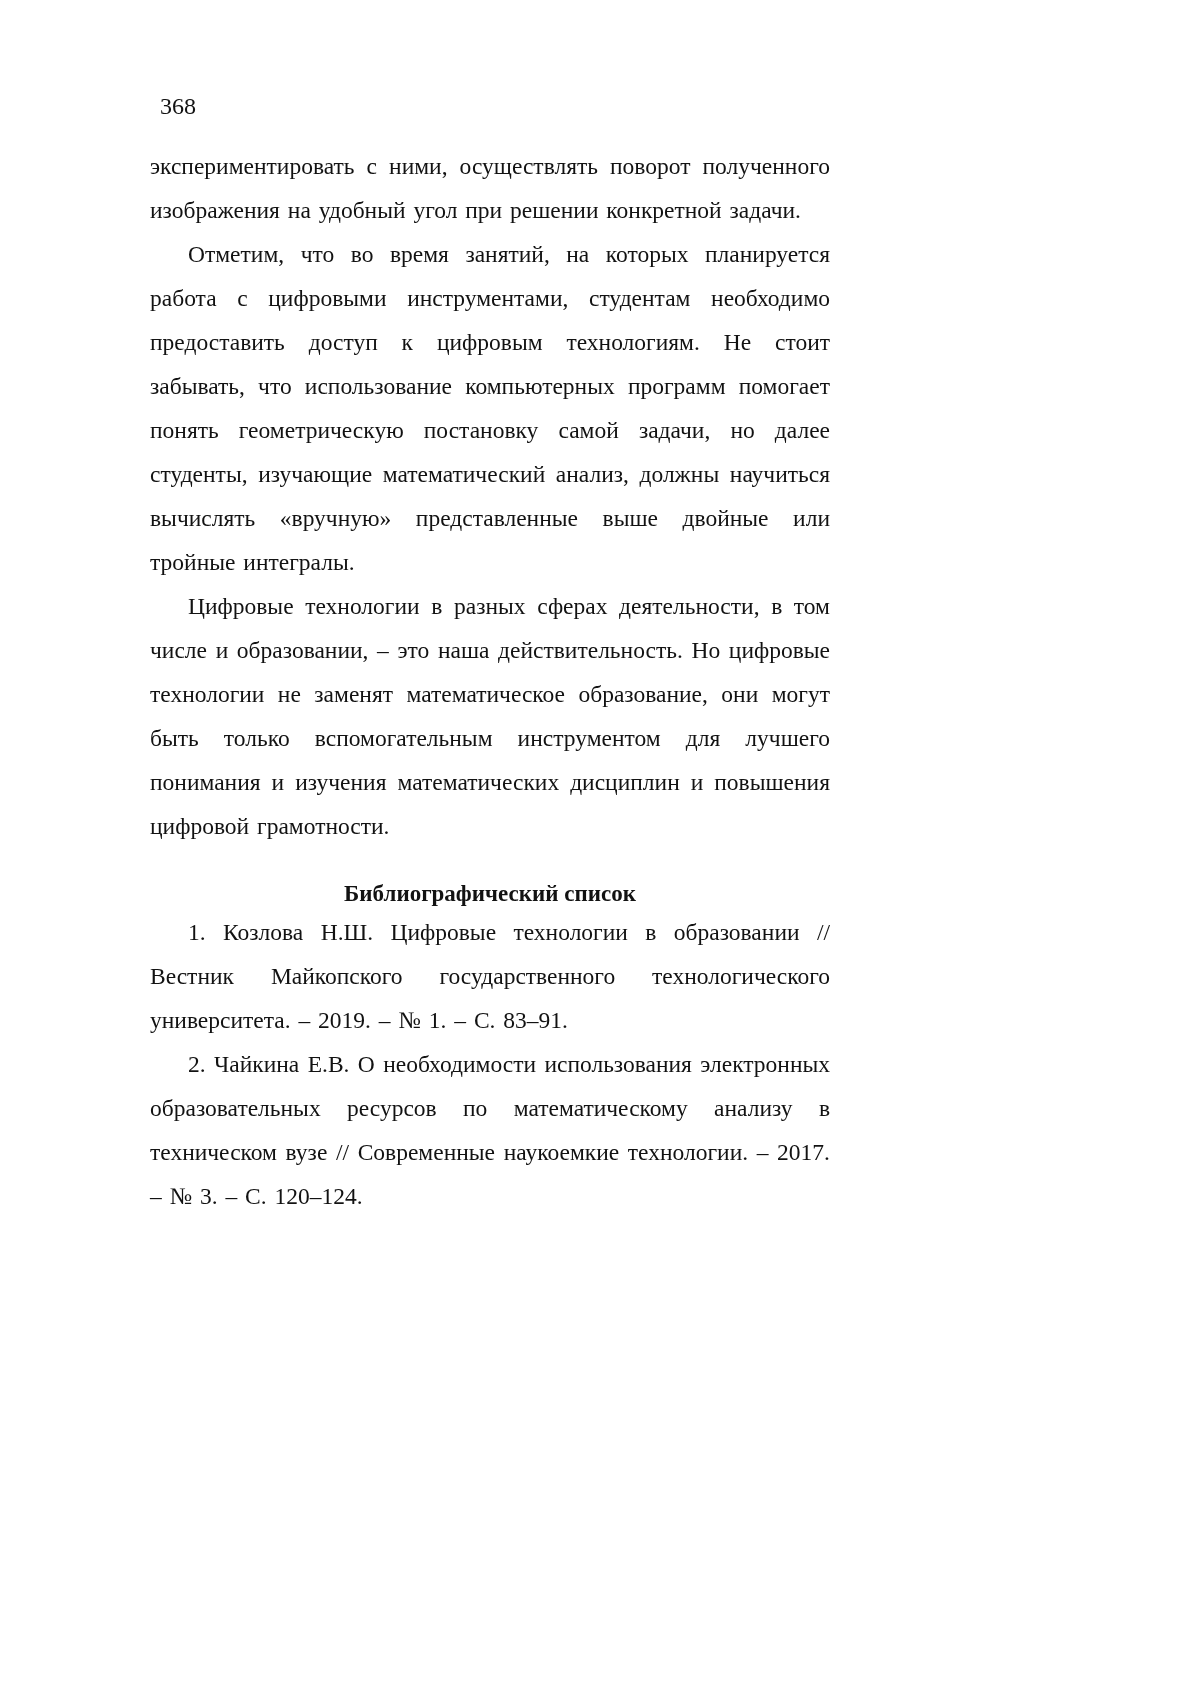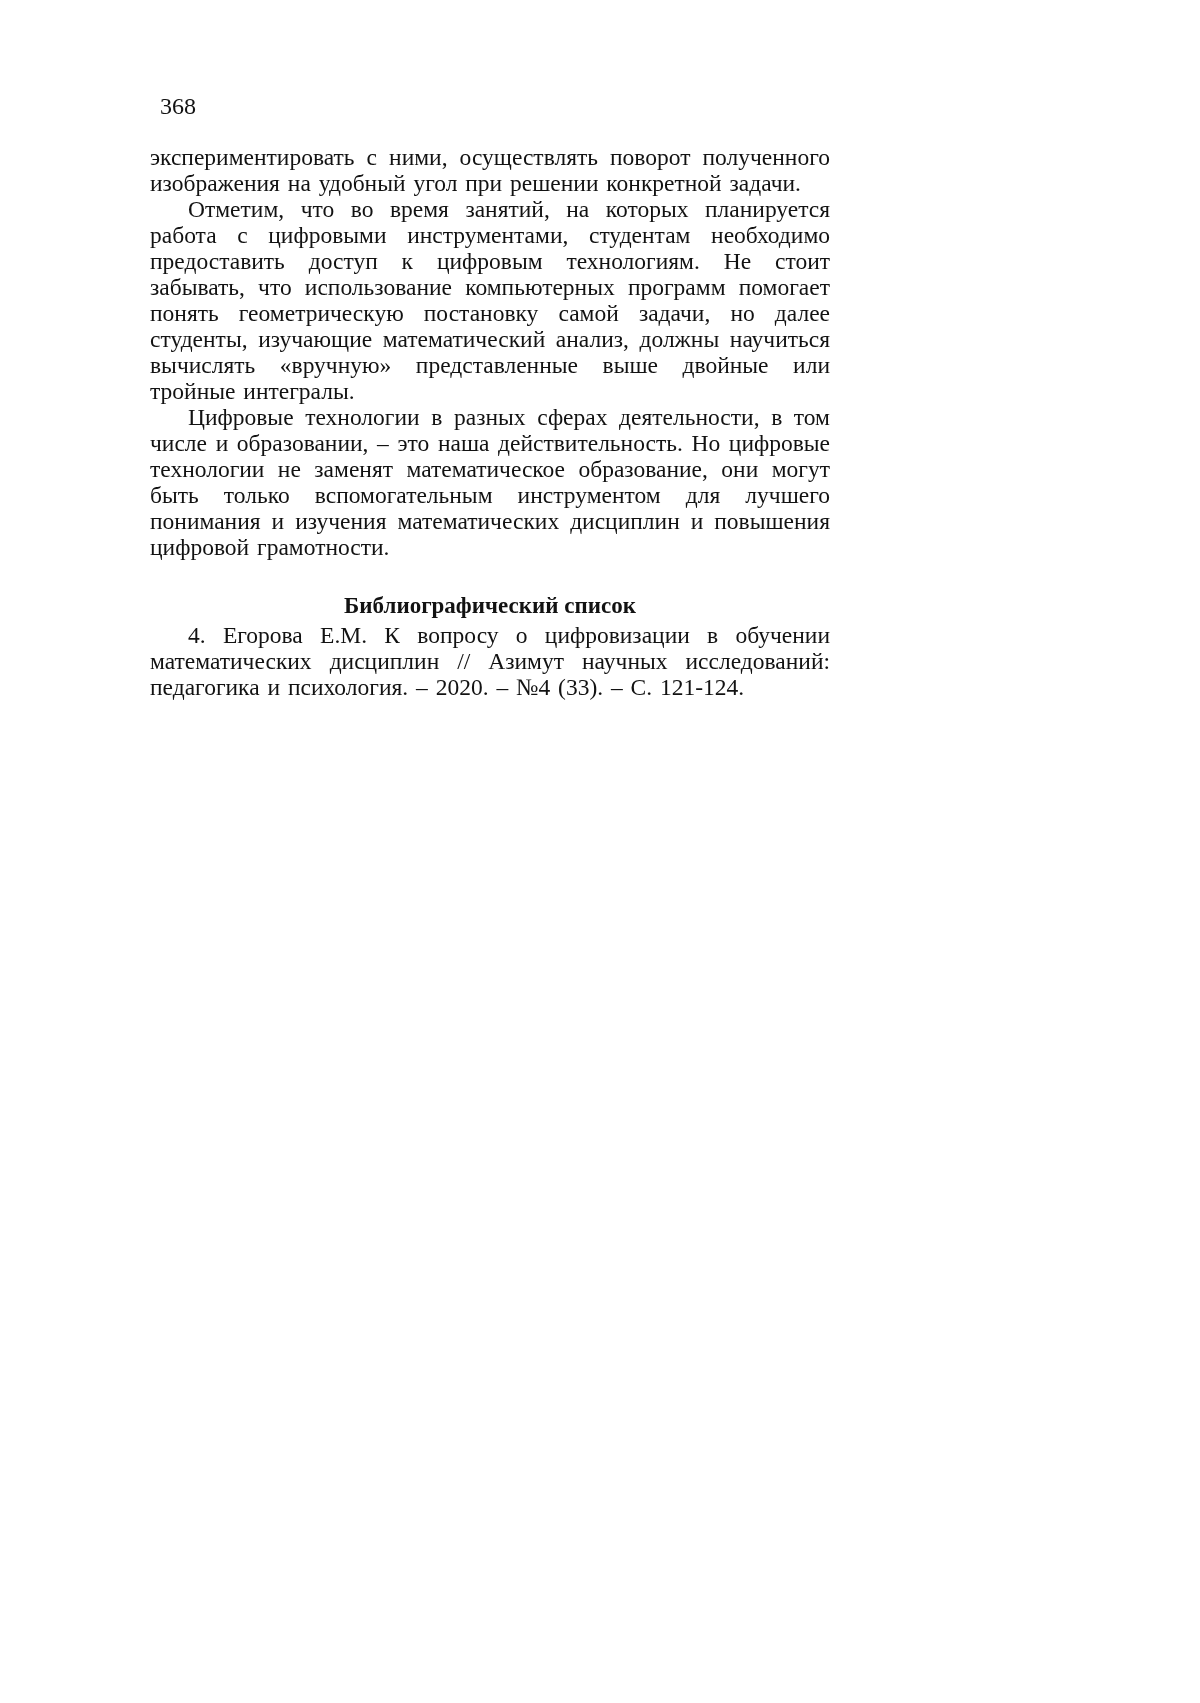--- a/index.html
+++ b/index.html
@@ -20,21 +20,21 @@
   }
   .page-number {
     font-size: 24px;
     line-height: 28px;
     padding-left: 10px;
     margin: 0 0 24px 0;
   }
   .body-text p {
     margin: 0;
     font-size: 23.5px;
-    line-height: 26px;
+    line-height: 44px;
     text-align: justify;
     text-indent: 38px;
     word-spacing: 2px;
   }
   .body-text p.no-indent {
     text-indent: 0;
   }
   .bib-heading {
     margin: 31px 0 0 0;
     font-size: 23px;
@@ -53,20 +53,21 @@
   <div class="body-text">
 
     <p class="no-indent">экспериментировать с ними, осуществлять поворот полученного изображения на удобный угол при решении конкретной задачи.</p>
 
     <p>Отметим, что во время занятий, на которых планируется работа с цифровыми инструментами, студентам необходимо предоставить доступ к цифровым технологиям. Не стоит забывать, что использование компьютерных программ помогает понять геометрическую постановку самой задачи, но далее студенты, изучающие математический анализ, должны научиться вычислять «вручную» представленные выше двойные или тройные интегралы.</p>
 
     <p>Цифровые технологии в разных сферах деятельности, в том числе и образовании, – это наша действительность. Но цифровые технологии не заменят математическое образование, они могут быть только вспомогательным инструментом для лучшего понимания и изучения математических дисциплин и повышения цифровой грамотности.</p>
 
     <h2 class="bib-heading">Библиографический список</h2>
 
+    <p>1. Козлова Н.Ш. Цифровые технологии в образовании // Вестник Майкопского государственного технологического университета. – 2019. – № 1. – С. 83–91.</p>
+
+    <p>2. Чайкина Е.В. О необходимости использования электронных образовательных ресурсов по математическому анализу в техническом вузе // Современные наукоемкие технологии. – 2017. – № 3. – С. 120–124.</p>
 
 
-
-    <p>4. Егорова Е.М. К вопросу о цифровизации в обучении математических дисциплин // Азимут научных исследований: педагогика и психология. – 2020. – №4 (33). – С. 121-124.</p>
 
   </div>
 
 </div>
 
 </body></html>

